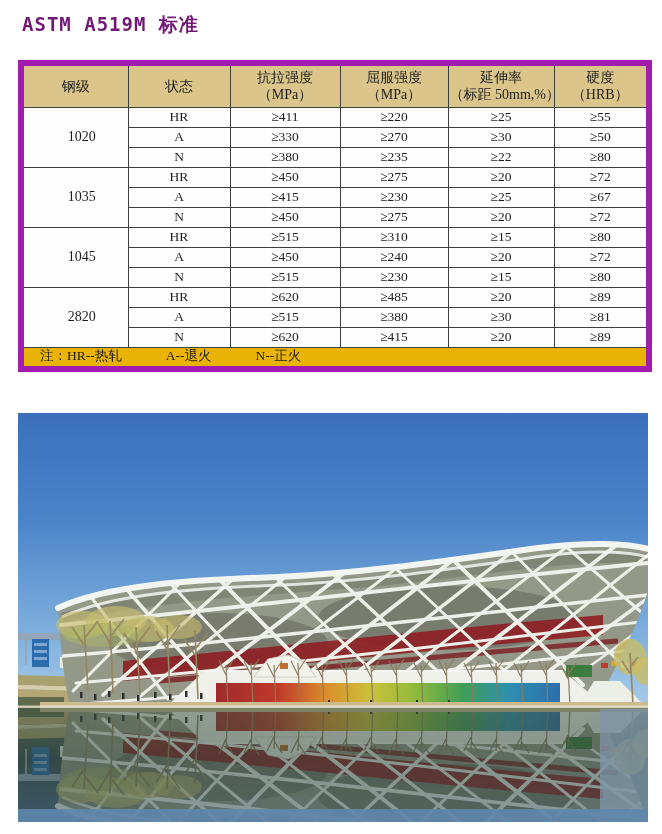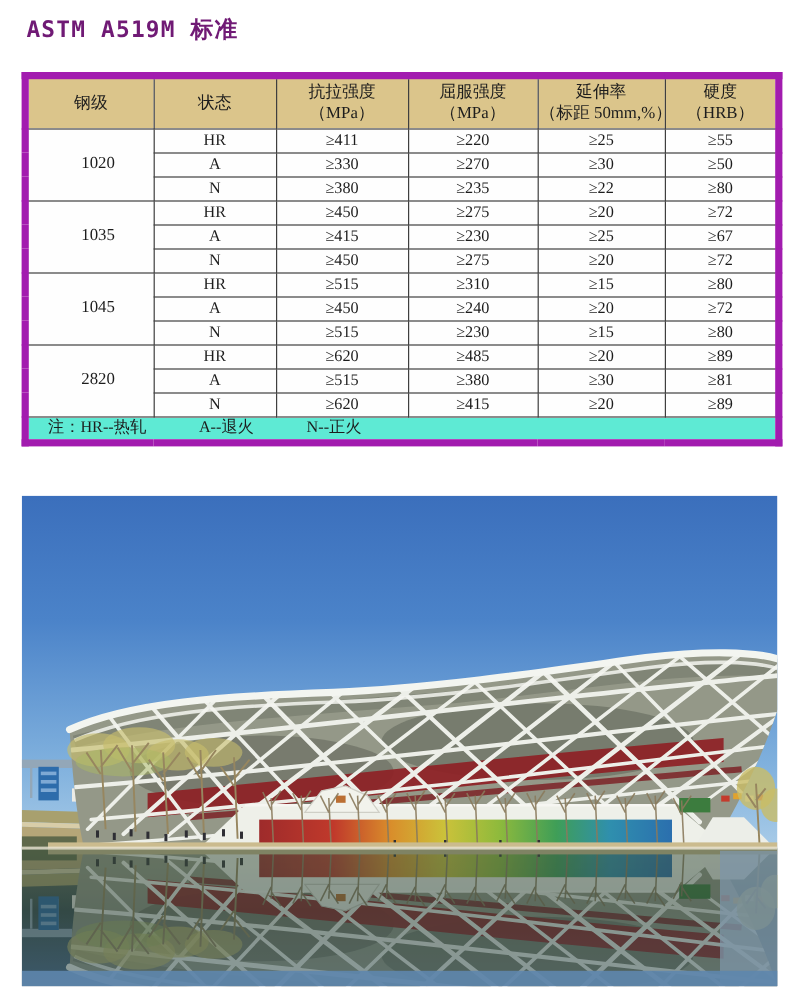--- a/index.html
+++ b/index.html
@@ -27,21 +27,21 @@
   }
   table.spec thead th {
     background:#dbc58b; height:44px; font-weight:normal;
     font-size:14px; padding:2px 1px;
   }
   table.spec thead th .h2:empty { display:none; }
   table.spec thead th .h1, table.spec thead th .h2 { display:block; }
   table.spec tbody td { height:20px; padding:0 2px; background:#fefefe; }
   table.spec td.grade { font-size:14px;padding-left:14px; }
   table.spec tr.note-row td {
-    text-align:left; height:22px; padding-left:16px; background:#5eead4;
+    text-align:left; height:22px; padding-left:16px; background:#eab308;
   }
   table.spec tr.note-row span + span { margin-left:44px; }
 
   .photo {
     position:absolute; left:18px; top:413px;
     width:630px; height:409px; overflow:hidden;
   }
   .photo svg { display:block; }
 </style>
 </head>

